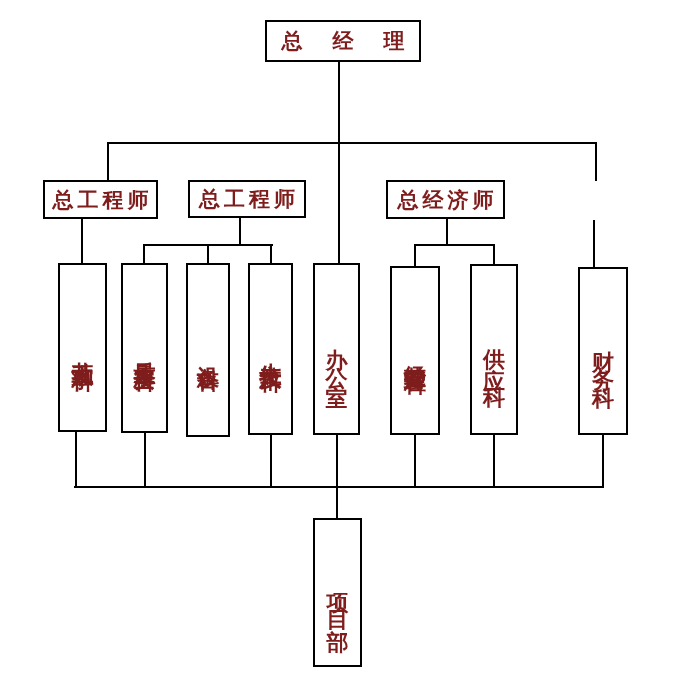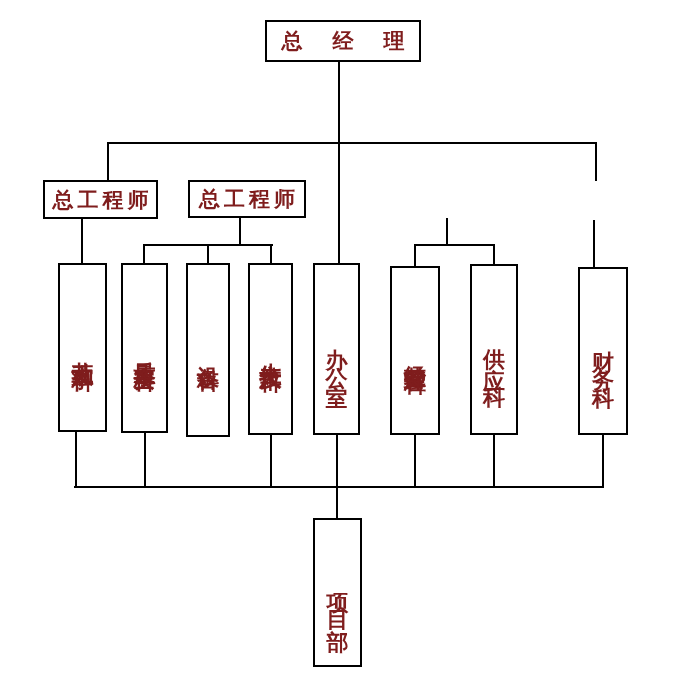--- a/index.html
+++ b/index.html
@@ -55,20 +55,23 @@
   <div class="box hbox" style="left:265px; top:20px; width:156px; height:42px;">
     <span class="ls30">总经理</span>
   </div>
 
   <div class="box hbox" style="left:43px; top:180px; width:115px; height:39px;">
     <span class="ls4">总工程师</span>
   </div>
   <div class="box hbox" style="left:188px; top:180px; width:118px; height:38px;">
     <span class="ls4">总工程师</span>
   </div>
+  <div class="box hbox" style="left:386px; top:180px; width:119px; height:39px;">
+    <span class="ls4">总经济师</span>
+  </div>
 
   <div class="box vbox" style="left:58px; top:263px; width:49px; height:169px;">
     <span class="vlabel v2">劳动人事科</span>
   </div>
   <div class="box vbox" style="left:121px; top:263px; width:47px; height:170px;">
     <span class="vlabel v2">质量安全科</span>
   </div>
   <div class="box vbox" style="left:186px; top:263px; width:44px; height:174px;">
     <span class="vlabel v2">设备科</span>
   </div>

